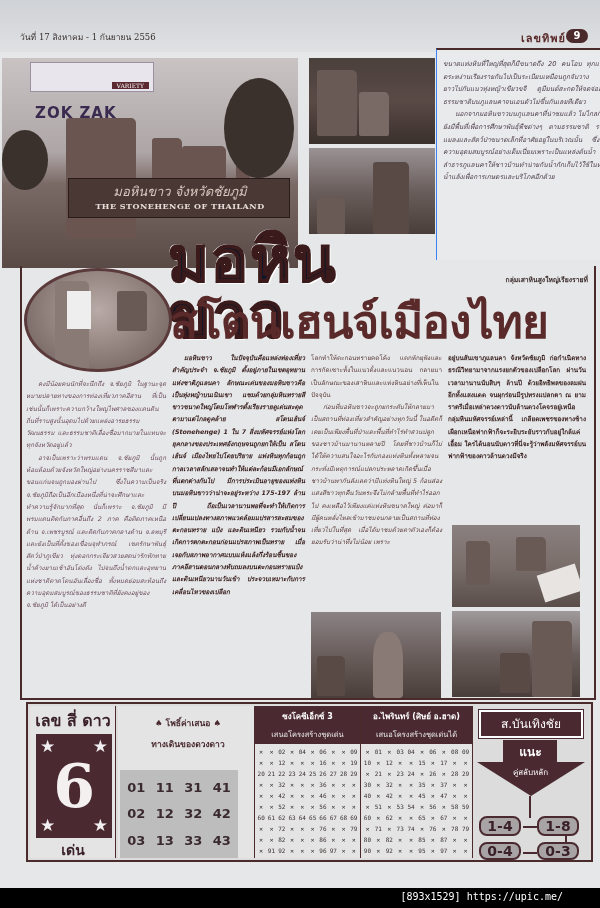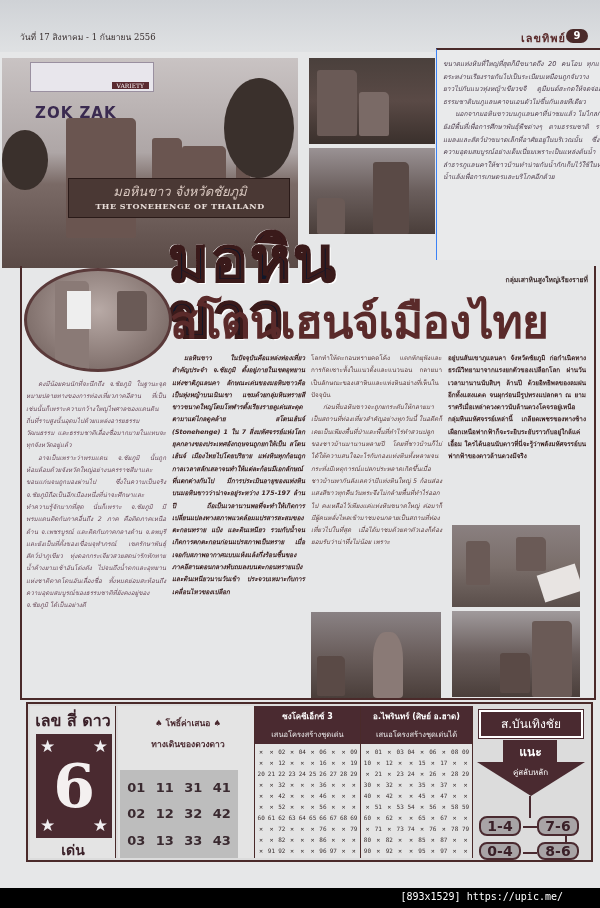--- a/index.html
+++ b/index.html
@@ -414,23 +414,23 @@
       <div class="pair-top">ส.บันเทิงชัย</div>
       <div class="pair-arrow-body"></div>
       <div class="pair-arrow-head"></div>
       <div class="pair-mid">แนะ</div>
       <div class="pair-sub">คู่สลับหลัก</div>
       <div class="ln" style="left:56px;top:90px;width:2px;height:22px;"></div>
       <div class="ln" style="left:50px;top:120px;width:14px;height:2px;"></div>
       <div class="ln" style="left:92px;top:130px;width:2px;height:10px;"></div>
       <div class="ln" style="left:50px;top:146px;width:14px;height:2px;"></div>
       <div class="pill" style="left:6px;top:110px;">1-4</div>
-      <div class="pill" style="left:64px;top:110px;">7-6</div>
+      <div class="pill" style="left:64px;top:110px;">1-8</div>
       <div class="pill" style="left:6px;top:136px;height:18px;line-height:14px;">0-4</div>
-      <div class="pill" style="left:64px;top:136px;height:18px;line-height:14px;">8-6</div>
+      <div class="pill" style="left:64px;top:136px;height:18px;line-height:14px;">0-3</div>
     </div>
   </div>
 
 </div>
 
 <div class="footer-bar">
   <div class="footer-text">[893x1529] https://upic.me/</div>
 </div>
 
 </body></html>

